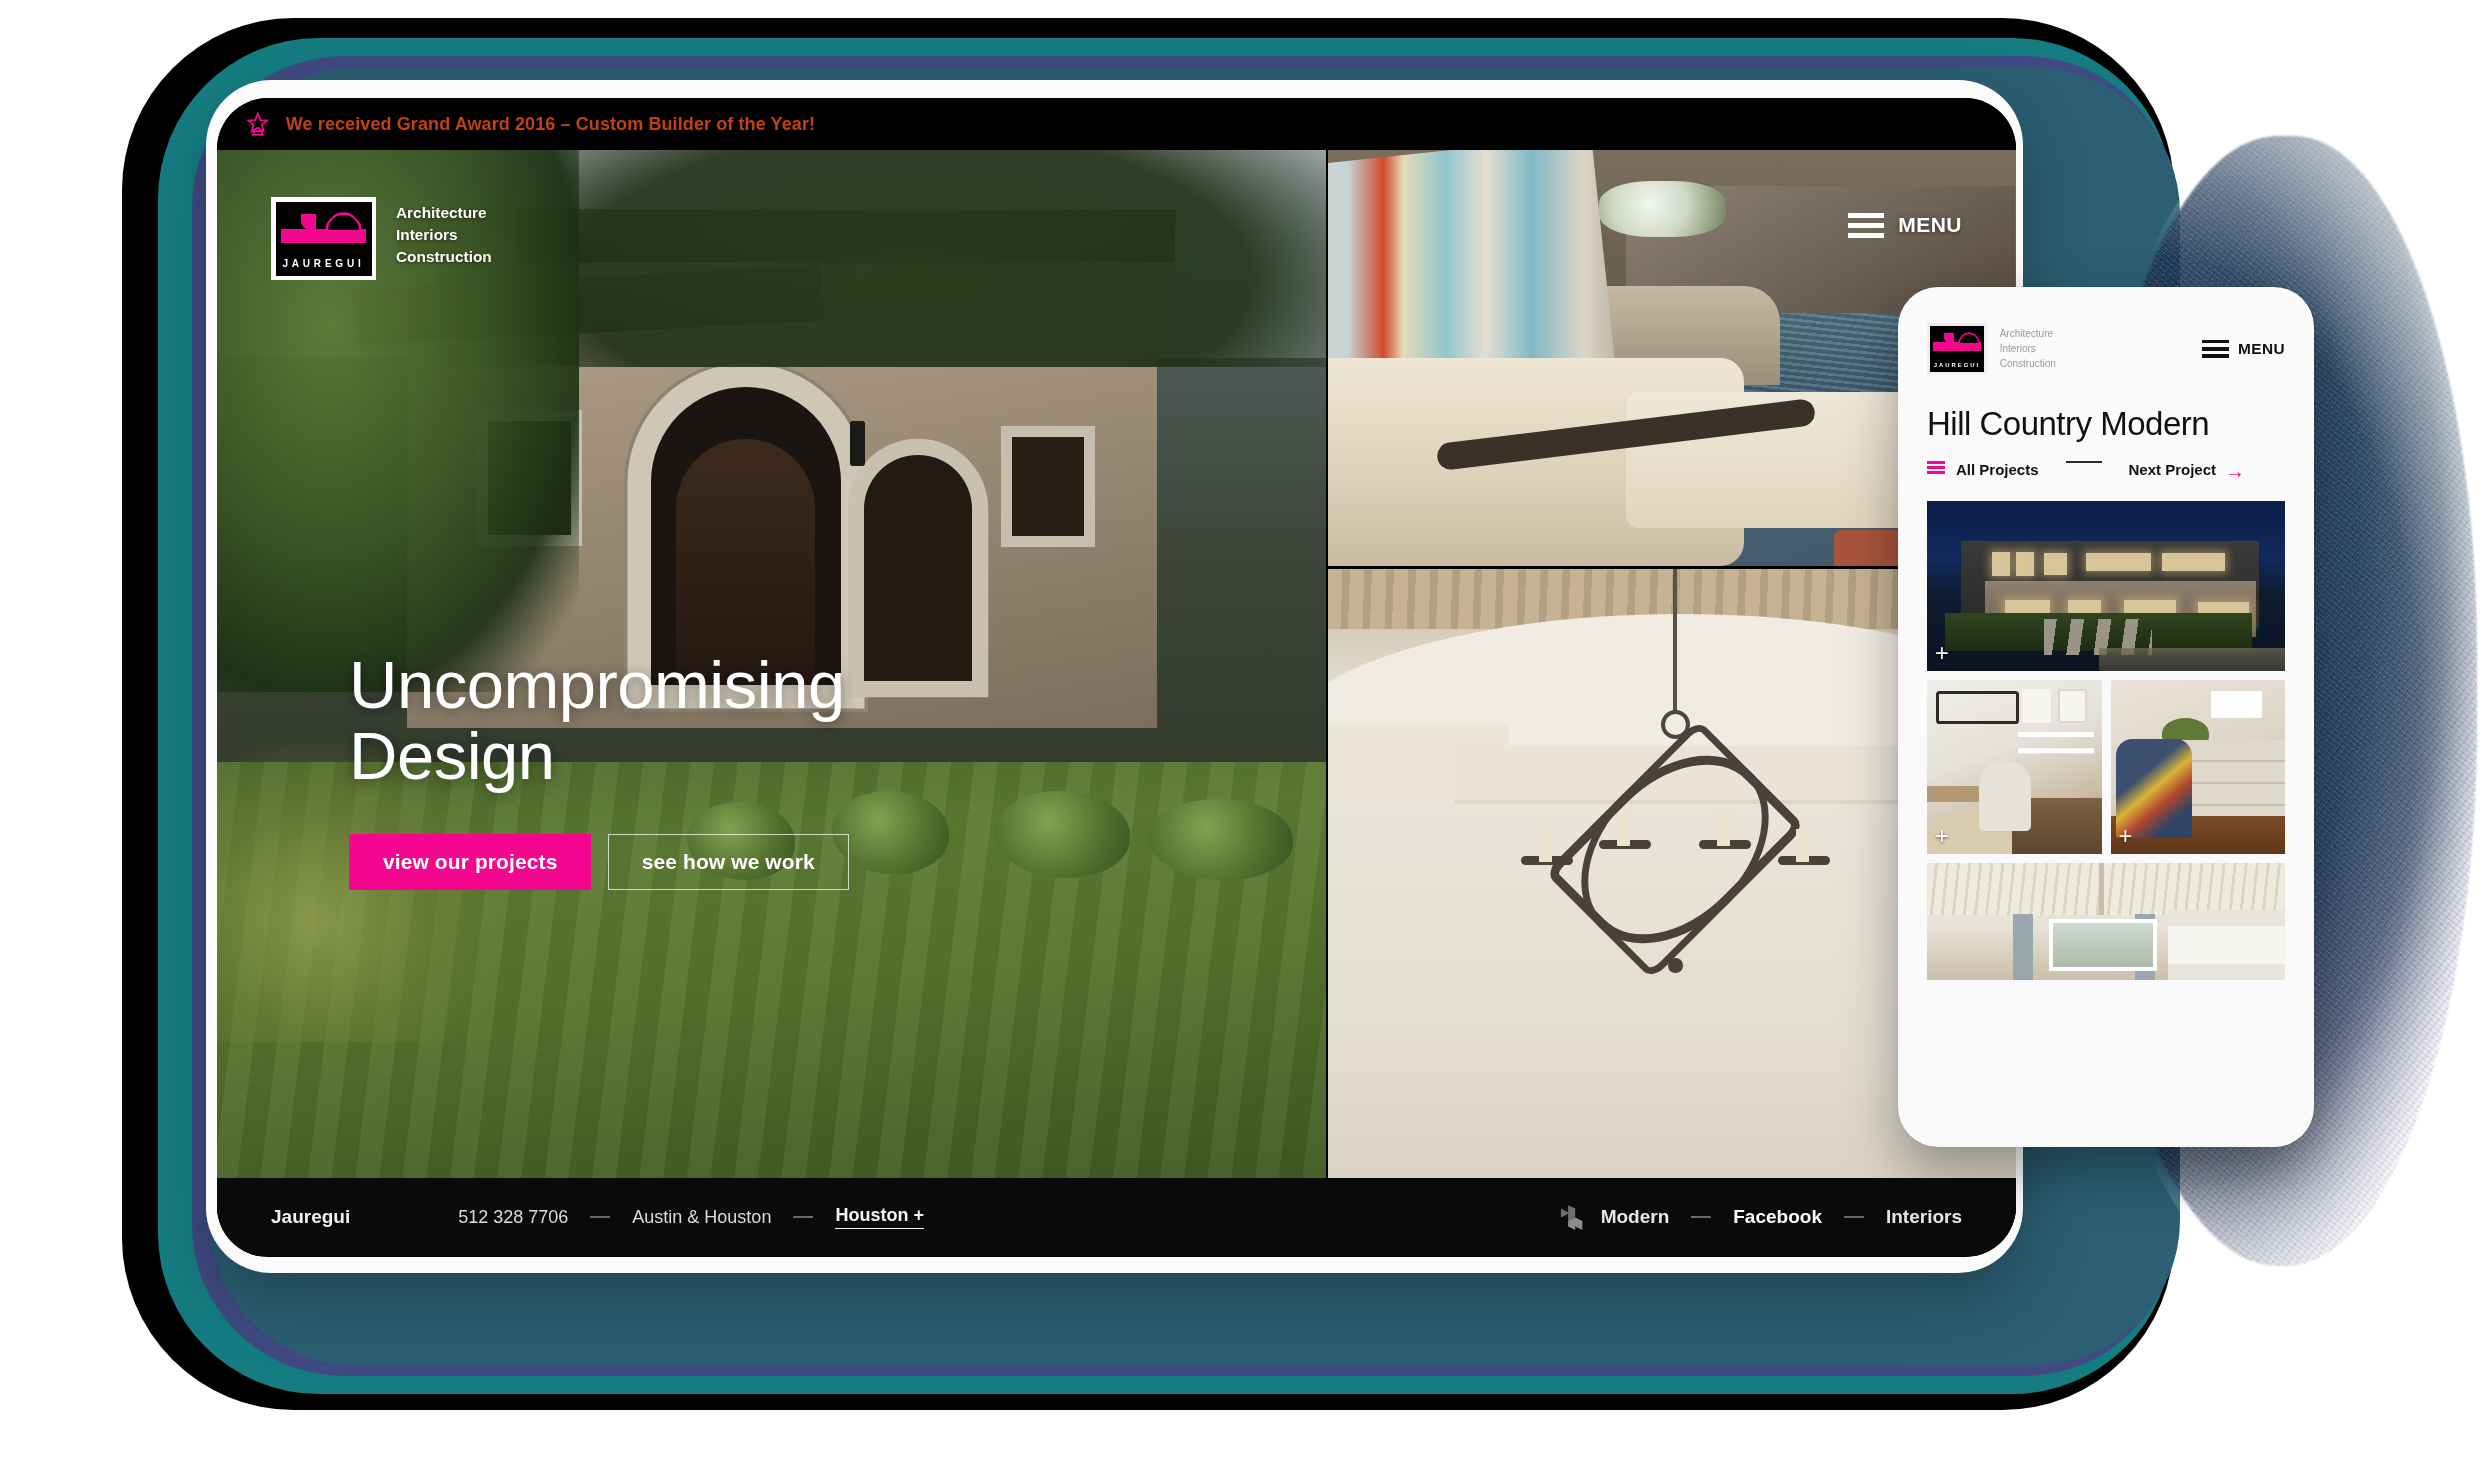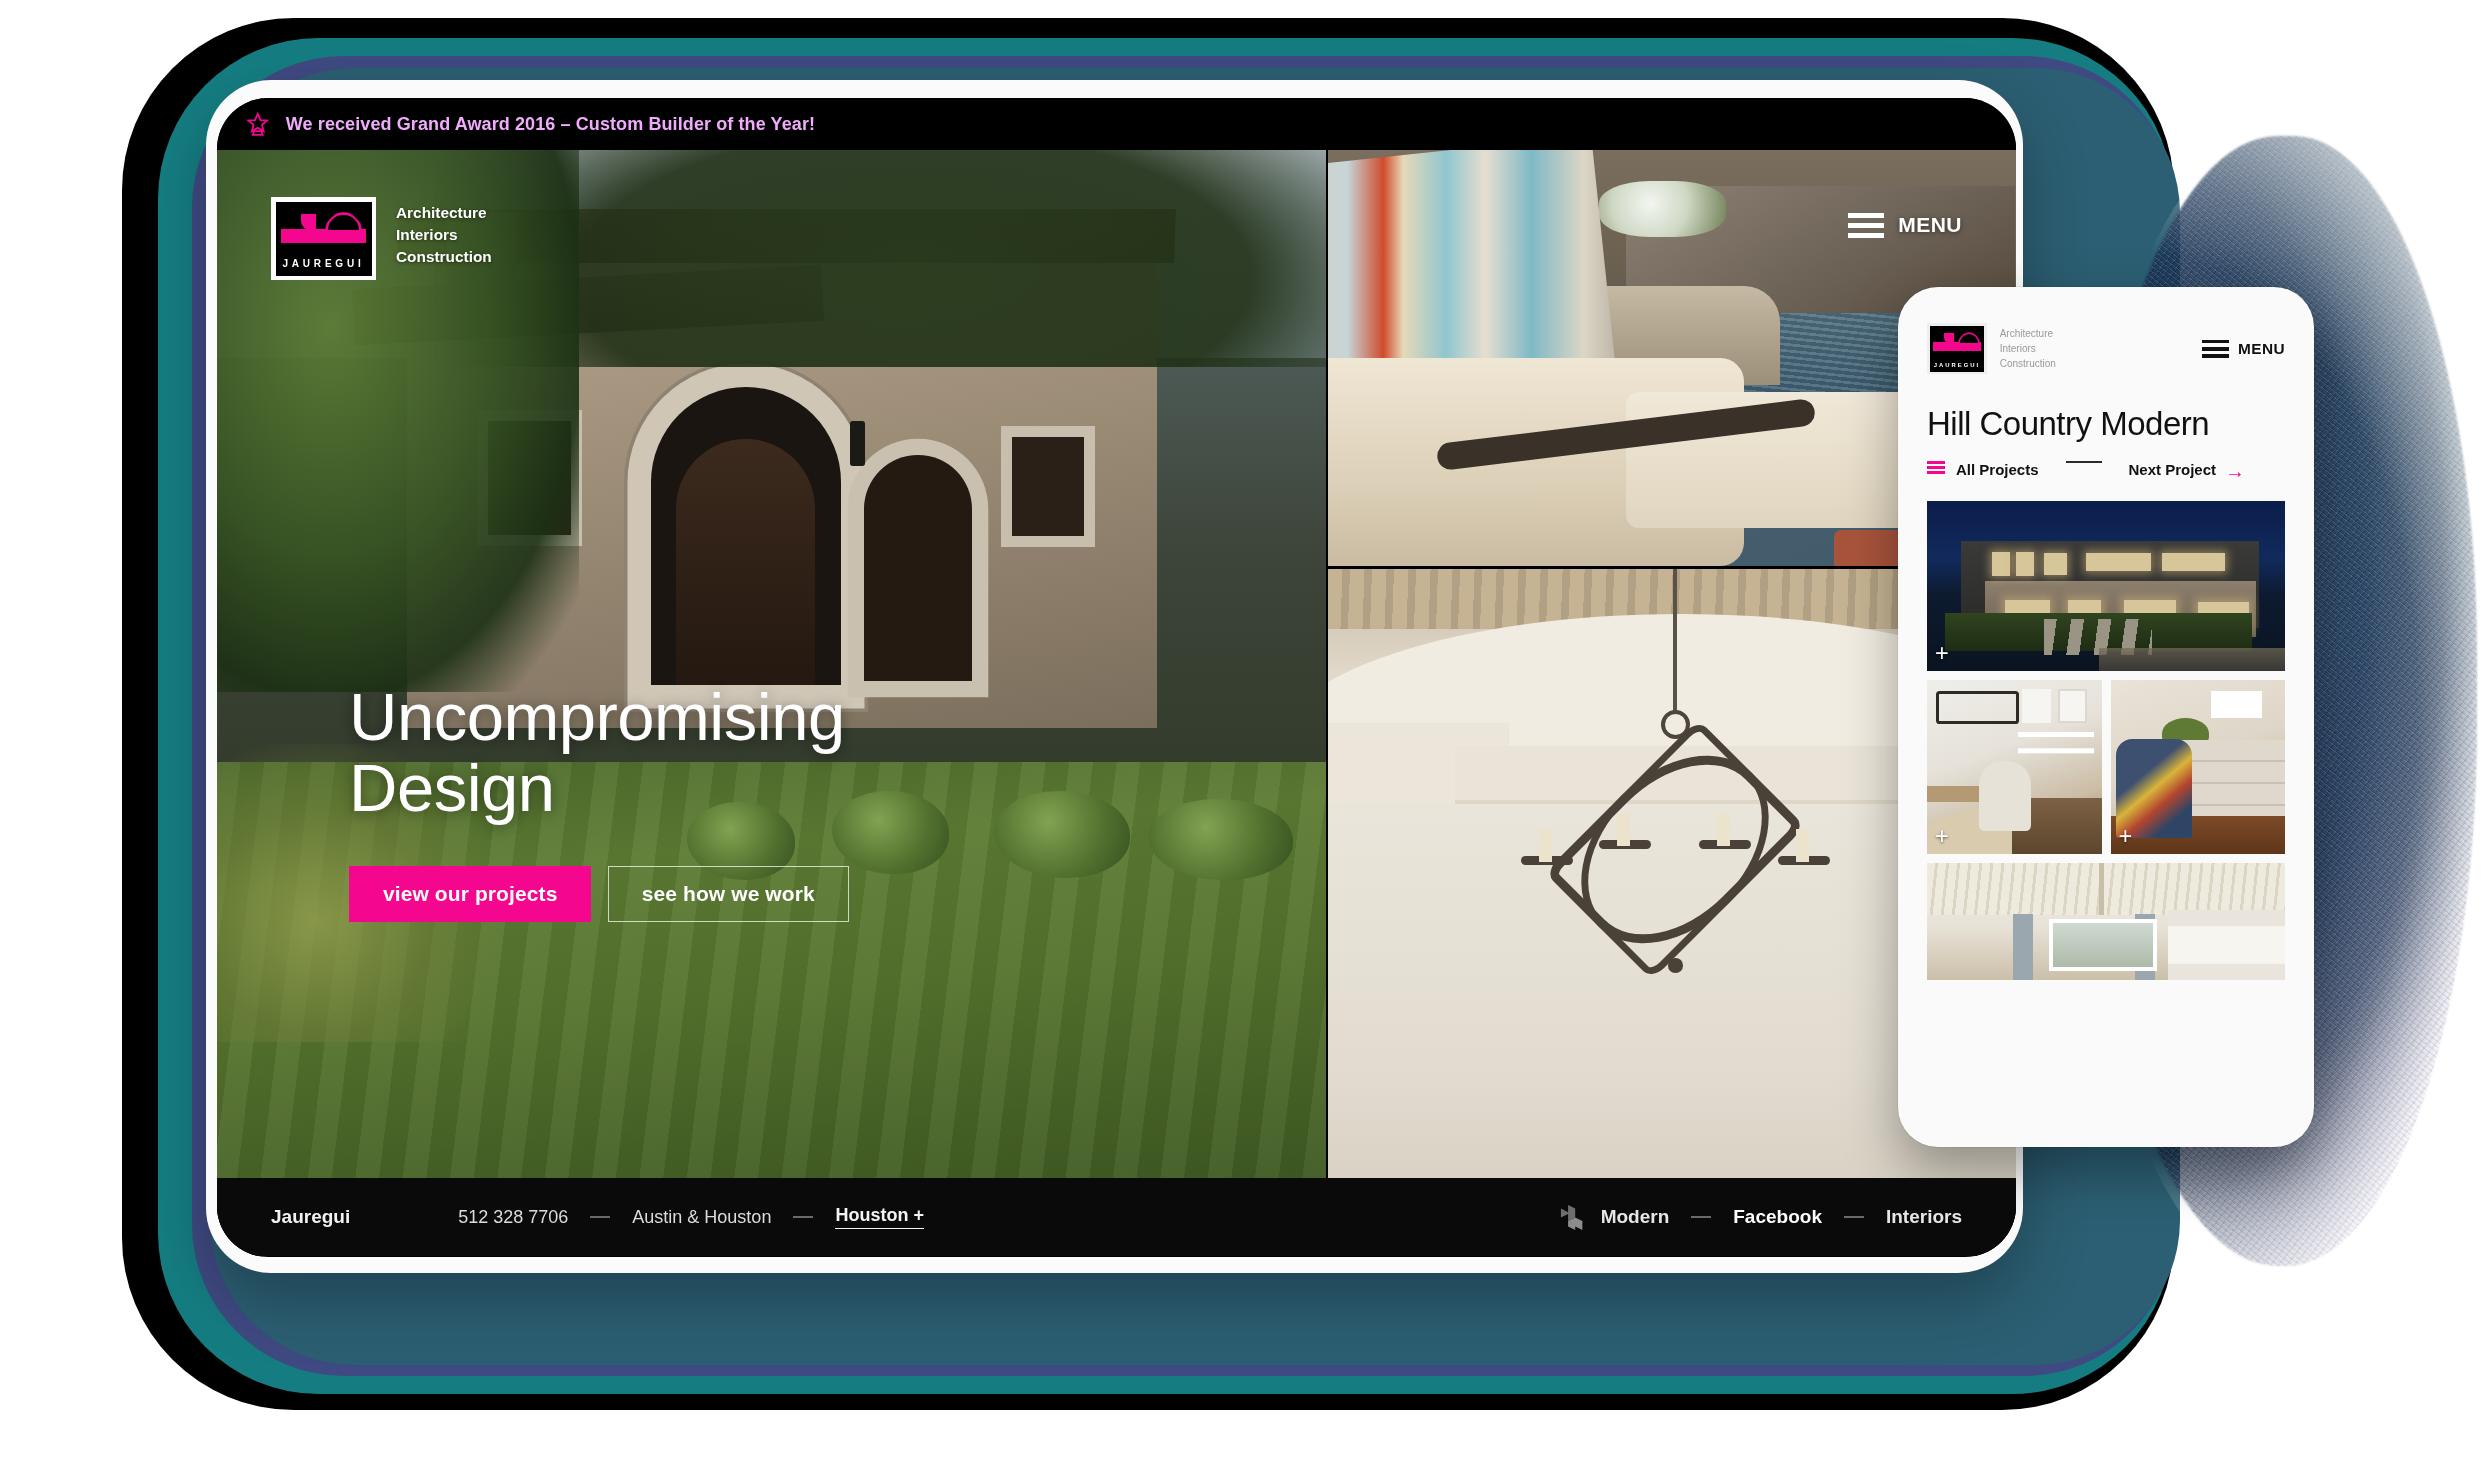--- a/index.html
+++ b/index.html
@@ -79,21 +79,21 @@
     left: 217px; top: 98px; width: 1799px; height: 1159px;
     background: #000;
     border-radius: 51px;
     overflow: hidden;
   }
 
   .announce {
     position: absolute; left: 0; top: 0; width: 100%; height: 52px;
     background: #000; display: flex; align-items: center; padding-left: 29px; gap: 16.3px;
   }
-  .announce-text { color: #f0abfc; font-size: 18px; font-weight: 700; letter-spacing: 0.1px; white-space: nowrap; }
+  .announce-text { color: #c2410c; font-size: 18px; font-weight: 700; letter-spacing: 0.1px; white-space: nowrap; }
 
   .site { position: absolute; left: 0; top: 52px; width: 100%; height: 1106px; background:#000; }
 
   
   .hero-left {
     position: absolute; left: 0; top: 0; width: 1109px; height: 1028px;
     overflow: hidden;
     background: linear-gradient(to bottom, #5a6a73 0%, #4e5c58 18%, #3d4439 40%, #2e3826 70%, #263018 100%);
   }
   .hero-right-top {
@@ -182,21 +182,20 @@
   .grass-fg {
     position:absolute; left:-18px; bottom:136px; width:298px; height:298px;
     background: radial-gradient(ellipse at 40% 60%, rgba(150,160,80,.75) 0%, rgba(110,125,55,.55) 45%, rgba(80,95,40,0) 75%);
   }
 
   
   .hero-copy { position:absolute; left:132px; top:499px; width:687px; z-index: 6; }
   .hero-h1 {
     color:#fff; font-size:67px; line-height:1.06; font-weight:300; letter-spacing:-0.5px;
     text-shadow: 0 1.8px 12.7px rgba(0,0,0,.45);
-    margin-top: 32px;
   }
   .hero-btns { display:flex; gap:16.3px; margin-top:43px; }
   .btn {
     height:56px; display:flex; align-items:center; justify-content:center;
     font-size:21px; font-weight:700; color:#fff; letter-spacing:0.1px;
   }
   .btn-primary { background:#f5068f; padding:0 34px;text-align:center; }
   .btn-ghost { border:1.8px solid rgba(255,255,255,.72); padding:0 33px; }
 
   .credit {

